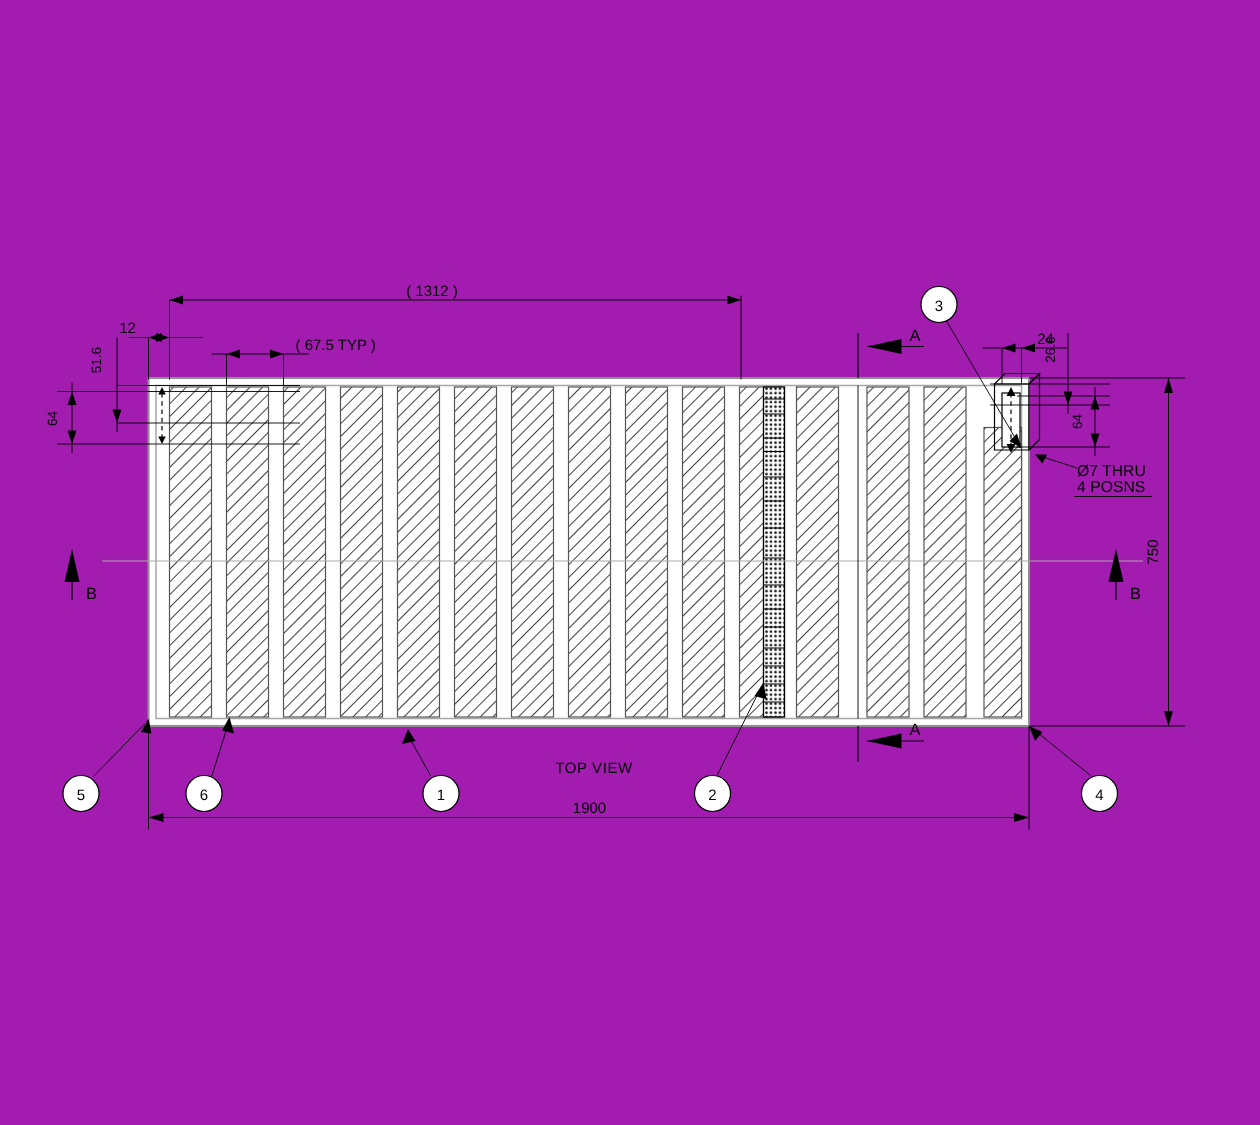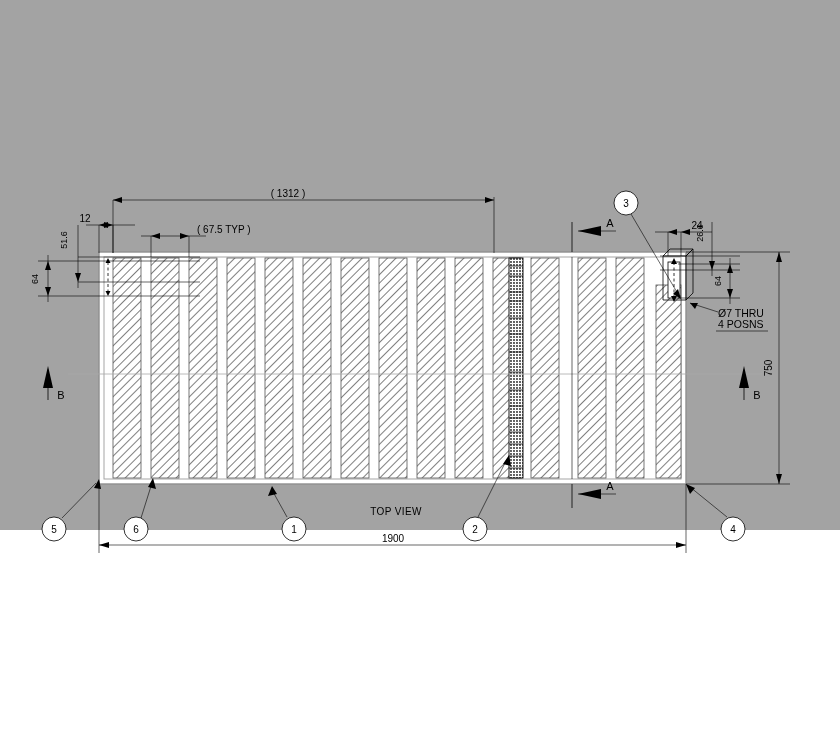--- a/index.html
+++ b/index.html
@@ -9,22 +9,22 @@
   }
   body {
     width: 840px;
     height: 750px;
     font-family: "Liberation Sans", sans-serif;
     overflow: hidden;
   }
   #drawing-root {
     position: relative;
     width: 840px;
-    height: 530px;
-    background: #a3a3a3;
+    height: 750px;
+    background: #a21caf;
   }
   svg#cad {
     position: absolute;
     left: 0;
     top: 0;
     width: 840px;
     height: 750px;
     display: block;
   }
   .dimtext {

